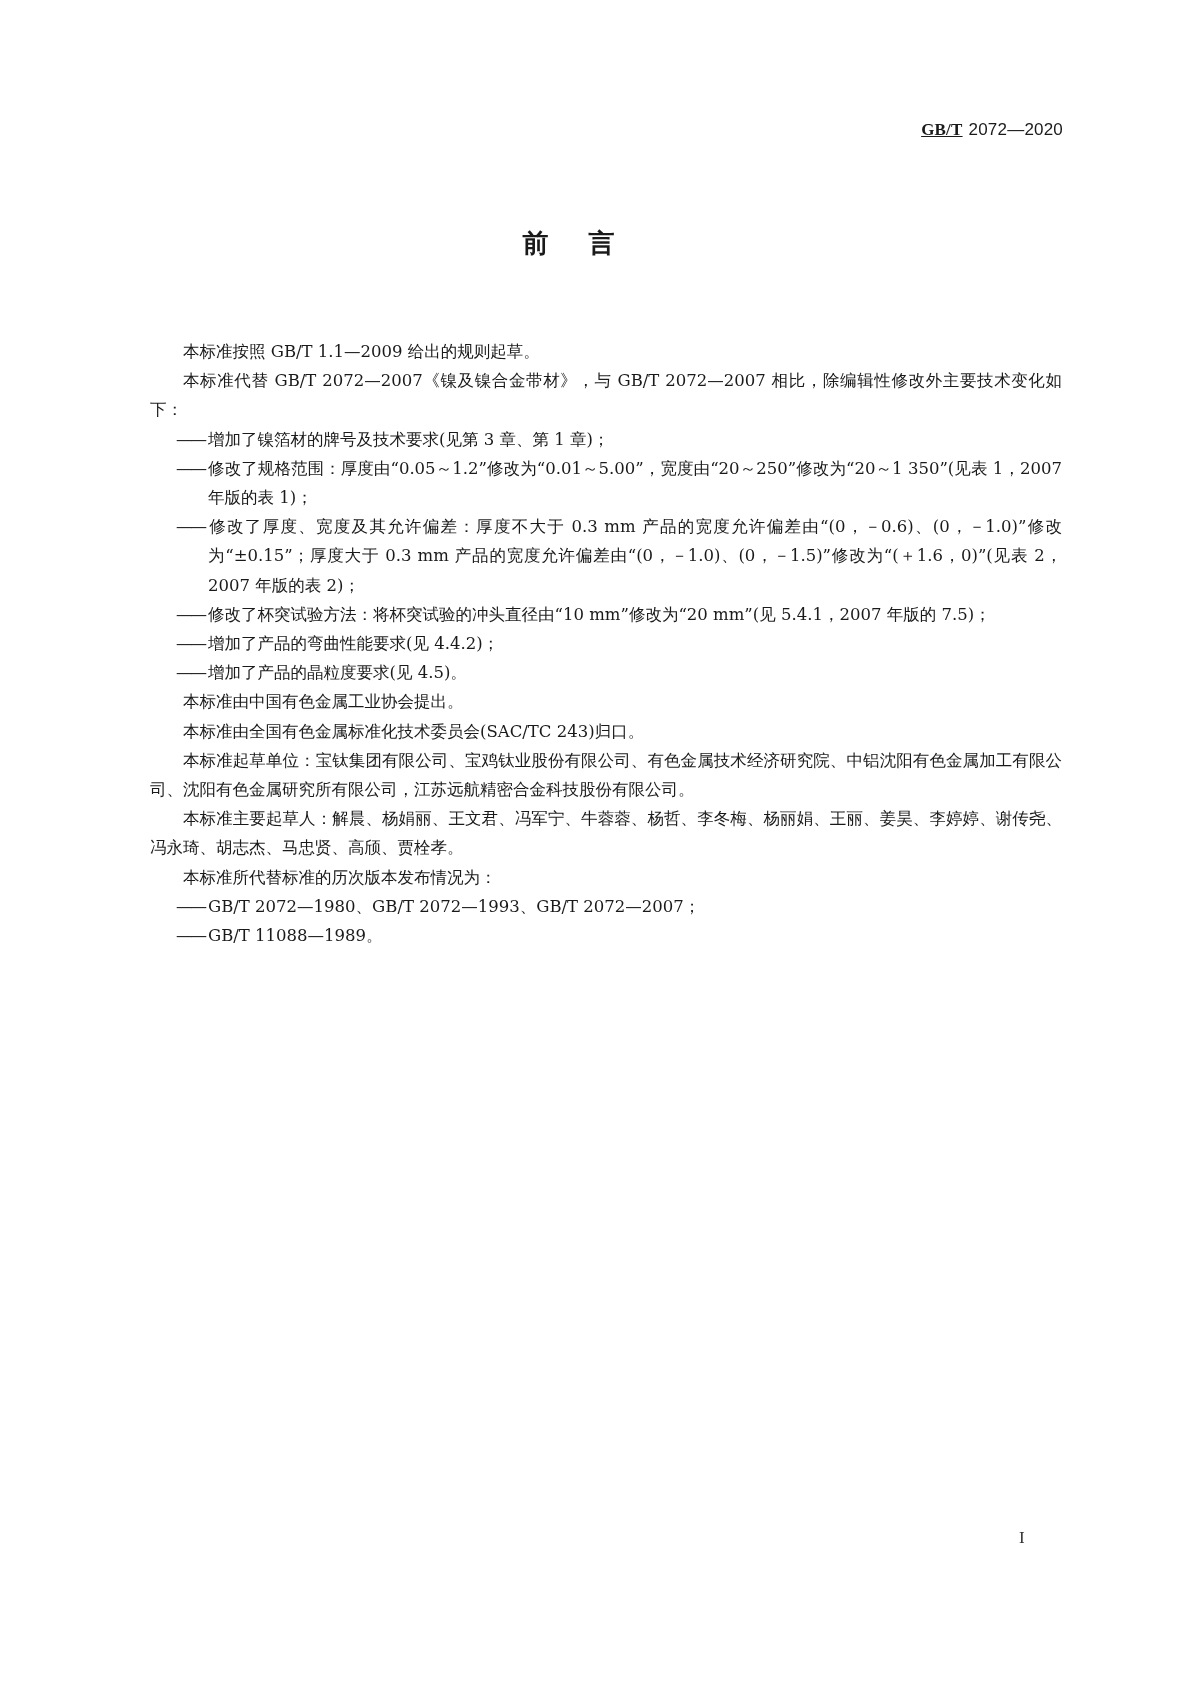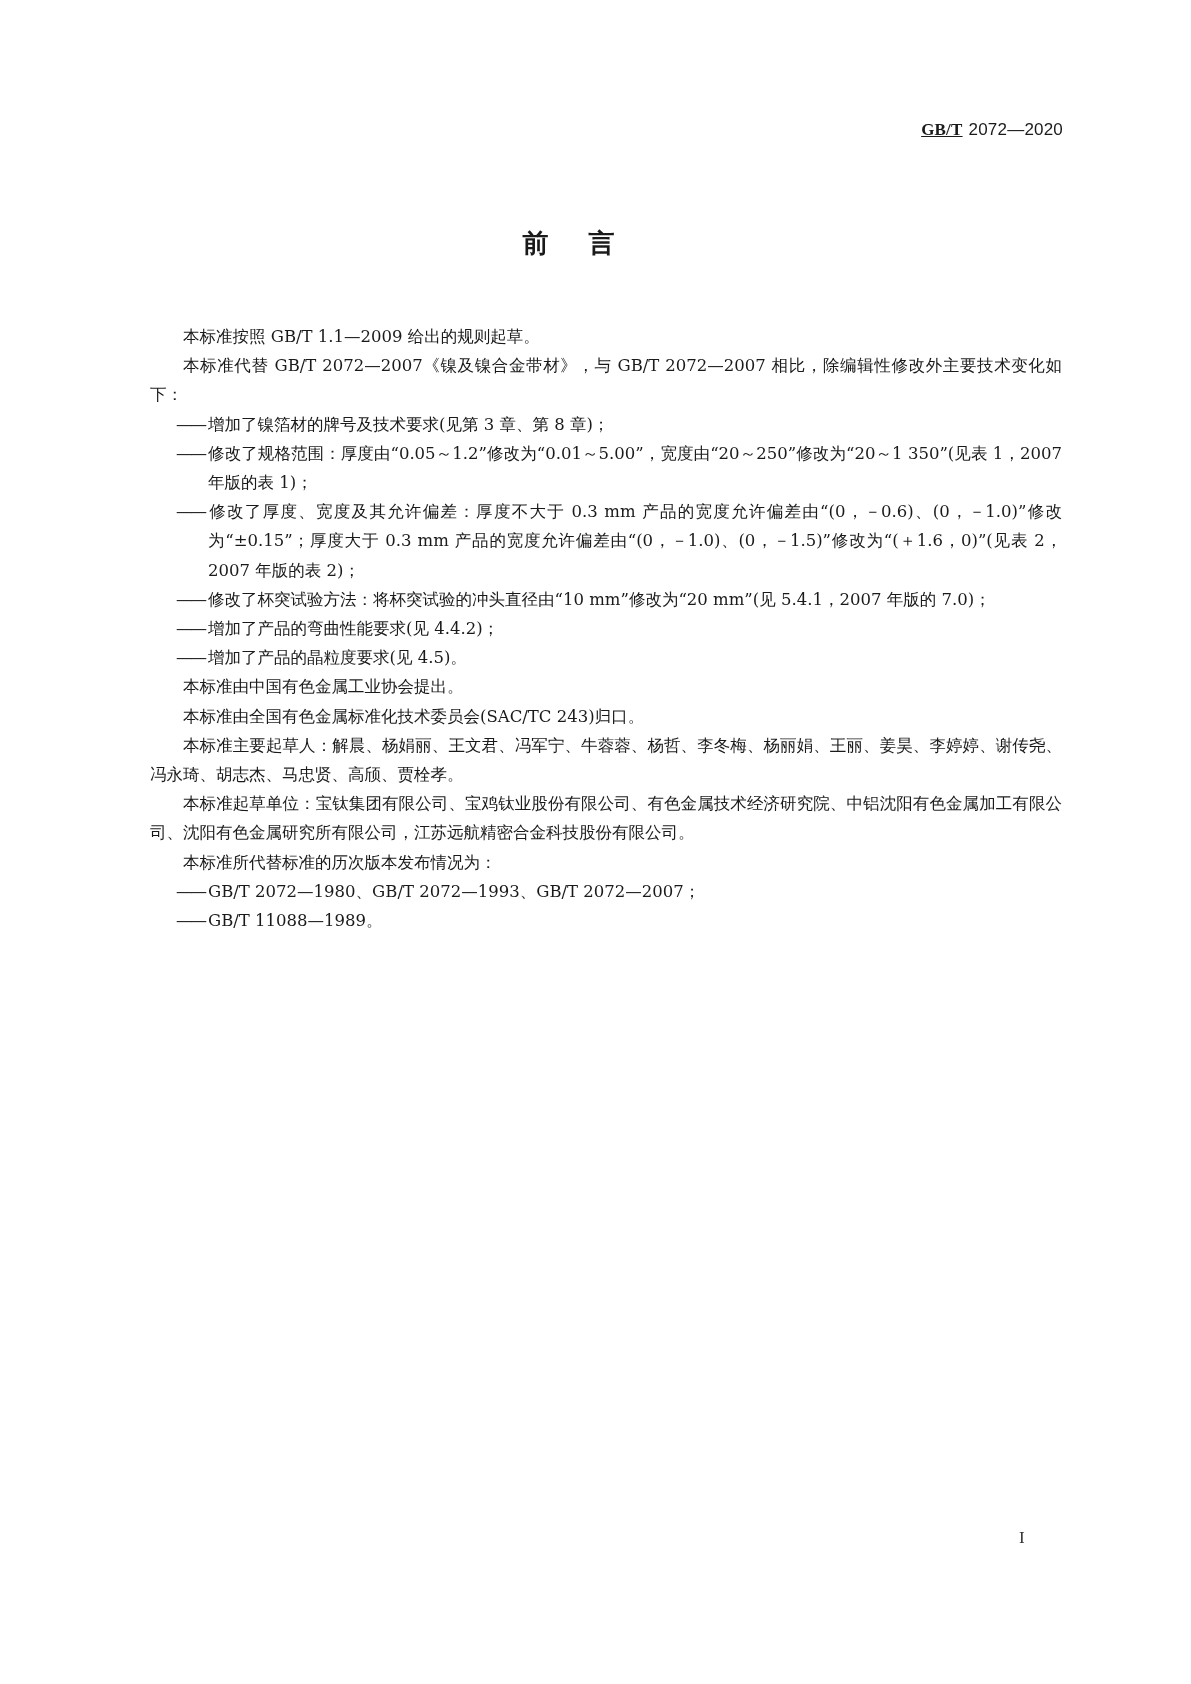--- a/index.html
+++ b/index.html
@@ -40,21 +40,21 @@
       width: 1137px;
       text-align: center;
       font-family: "DejaVu Sans", "Liberation Sans", sans-serif;
       font-size: 26px;
       font-weight: bold;
       letter-spacing: 40px;
       text-indent: 40px;
     }
     .body {
       position: absolute;
-      top: 322px;
+      top: 337px;
       left: 150px;
       width: 912px;
       font-size: 16.5px;
       line-height: 29.2px;
     }
     .para {
       margin: 0;
       text-indent: 2em;
       text-align: justify;
     }
@@ -85,30 +85,30 @@
 <div class="header-code">
   <span class="prefix">GB/T</span><span class="num">2072—2020</span>
 </div>
 
 <div class="page-title">前言</div>
 
 <div class="body">
   <p class="para">本标准按照 GB/T 1.1—2009 给出的规则起草。</p>
   <p class="para">本标准代替 GB/T 2072—2007《镍及镍合金带材》，与 GB/T 2072—2007 相比，除编辑性修改外主要技术变化如下：</p>
 
-  <p class="item"><span class="dash">——</span><span>增加了镍箔材的牌号及技术要求(见第 3 章、第 8 章)；</span></p>
+  <p class="item"><span class="dash">——</span><span>增加了镍箔材的牌号及技术要求(见第 3 章、第 1 章)；</span></p>
   <p class="item"><span class="dash">——</span><span>修改了规格范围：厚度由“0.05～1.2”修改为“0.01～5.00”，宽度由“20～250”修改为“20～1 350”(见表 1，2007 年版的表 1)；</span></p>
   <p class="item"><span class="dash">——</span><span>修改了厚度、宽度及其允许偏差：厚度不大于 0.3 mm 产品的宽度允许偏差由“(0，－0.6)、(0，－1.0)”修改为“±0.15”；厚度大于 0.3 mm 产品的宽度允许偏差由“(0，－1.0)、(0，－1.5)”修改为“(＋1.6，0)”(见表 2，2007 年版的表 2)；</span></p>
-  <p class="item"><span class="dash">——</span><span>修改了杯突试验方法：将杯突试验的冲头直径由“10 mm”修改为“20 mm”(见 5.4.1，2007 年版的 7.0)；</span></p>
+  <p class="item"><span class="dash">——</span><span>修改了杯突试验方法：将杯突试验的冲头直径由“10 mm”修改为“20 mm”(见 5.4.1，2007 年版的 7.5)；</span></p>
   <p class="item"><span class="dash">——</span><span>增加了产品的弯曲性能要求(见 4.4.2)；</span></p>
   <p class="item"><span class="dash">——</span><span>增加了产品的晶粒度要求(见 4.5)。</span></p>
 
   <p class="para">本标准由中国有色金属工业协会提出。</p>
   <p class="para">本标准由全国有色金属标准化技术委员会(SAC/TC 243)归口。</p>
+  <p class="para">本标准起草单位：宝钛集团有限公司、宝鸡钛业股份有限公司、有色金属技术经济研究院、中铝沈阳有色金属加工有限公司、沈阳有色金属研究所有限公司，江苏远航精密合金科技股份有限公司。</p>
   <p class="para">本标准主要起草人：解晨、杨娟丽、王文君、冯军宁、牛蓉蓉、杨哲、李冬梅、杨丽娟、王丽、姜昊、李婷婷、谢传尧、冯永琦、胡志杰、马忠贤、高颀、贾栓孝。</p>
-  <p class="para">本标准起草单位：宝钛集团有限公司、宝鸡钛业股份有限公司、有色金属技术经济研究院、中铝沈阳有色金属加工有限公司、沈阳有色金属研究所有限公司，江苏远航精密合金科技股份有限公司。</p>
   <p class="para">本标准所代替标准的历次版本发布情况为：</p>
 
   <p class="item"><span class="dash">——</span><span>GB/T 2072—1980、GB/T 2072—1993、GB/T 2072—2007；</span></p>
   <p class="item"><span class="dash">——</span><span>GB/T 11088—1989。</span></p>
 </div>
 
 <div class="page-number">I</div>
 
 </body></html>

